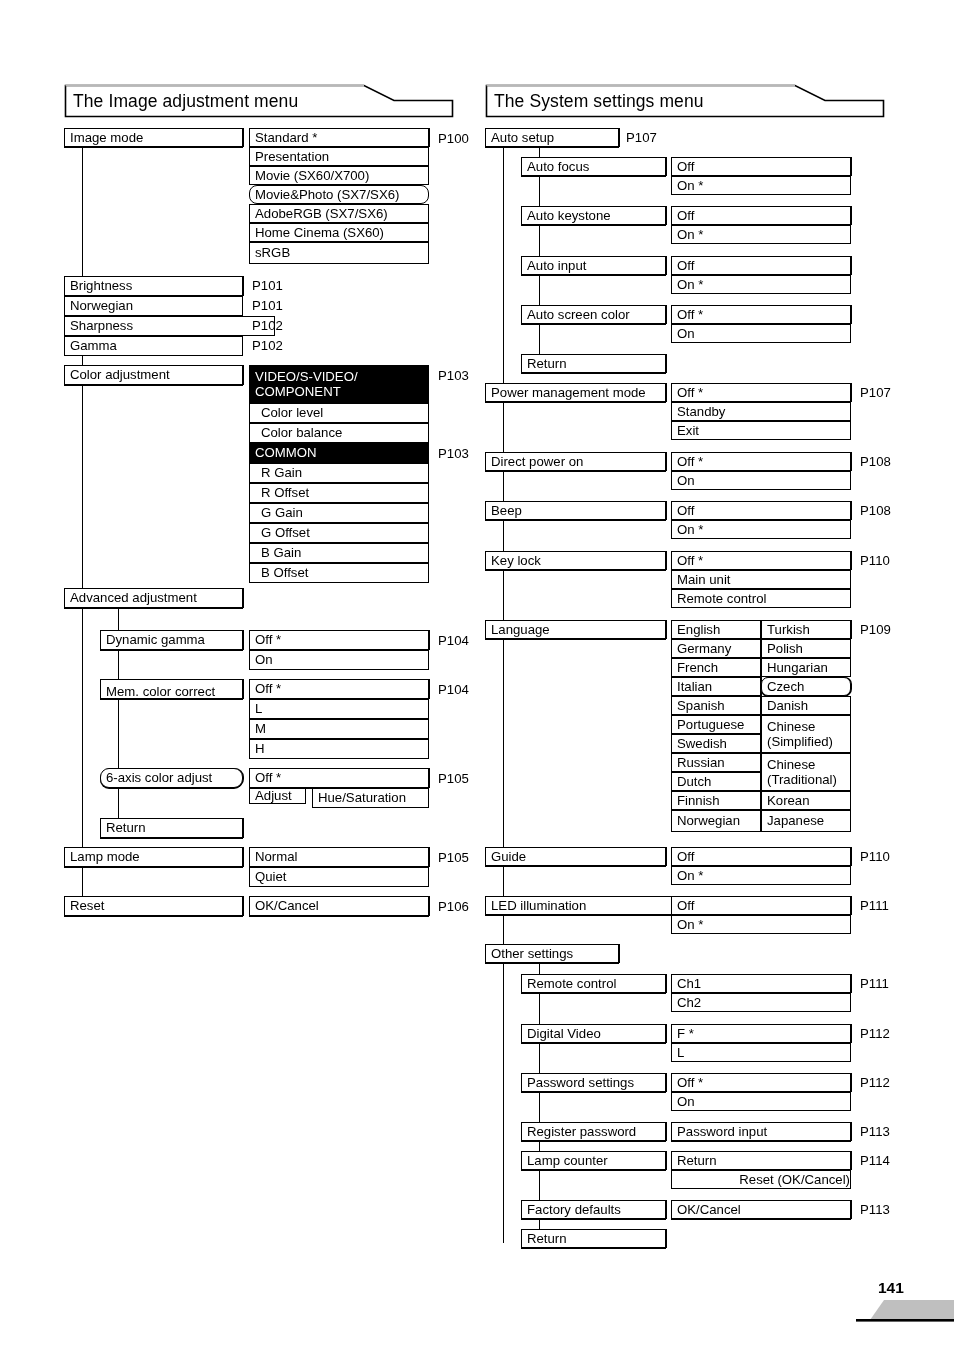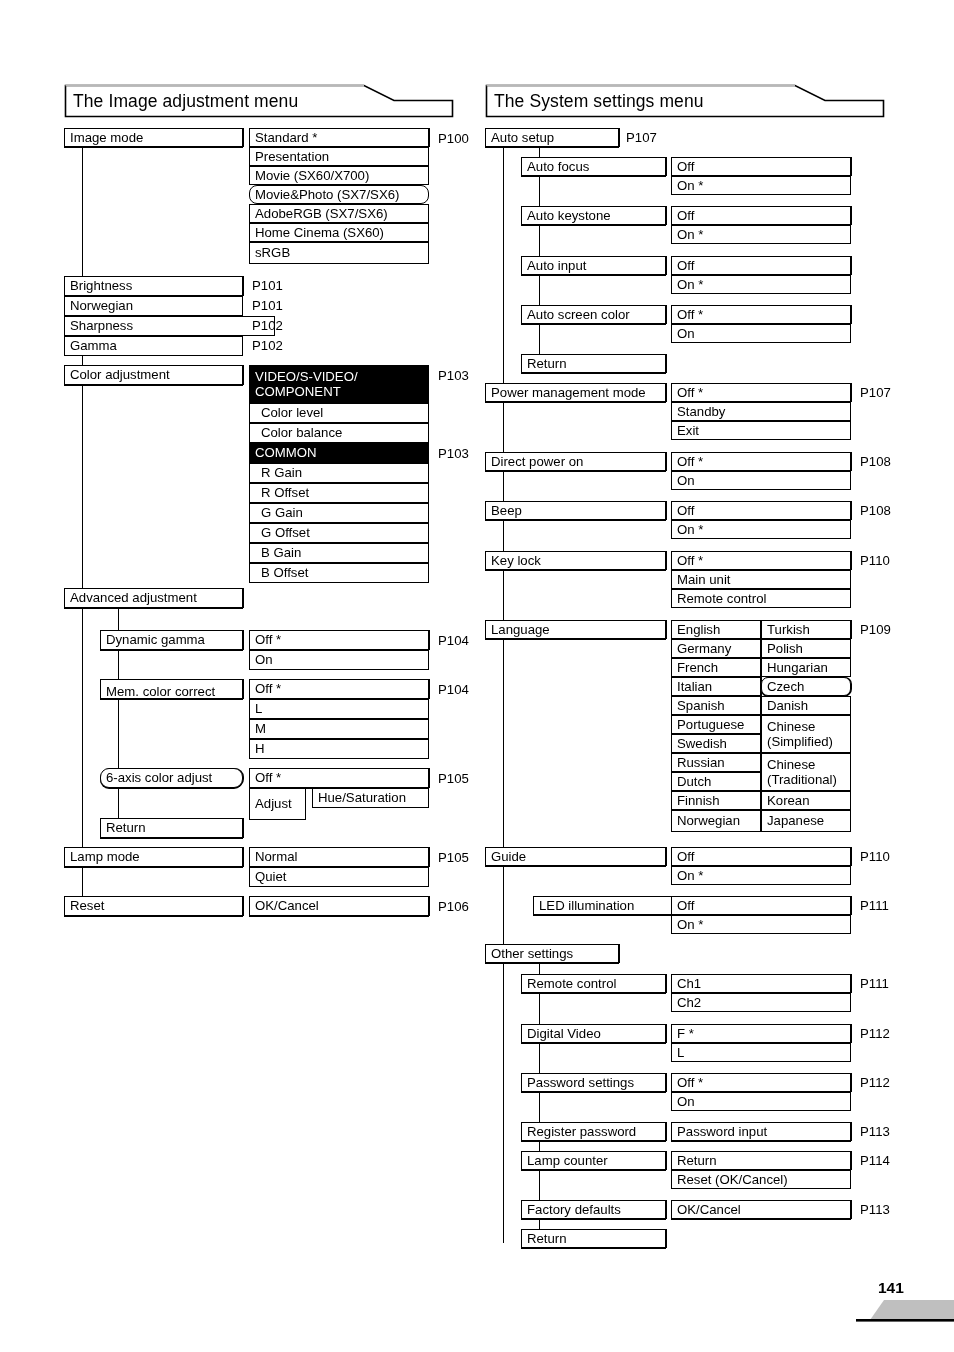--- a/index.html
+++ b/index.html
@@ -180,21 +180,21 @@
       <span>H</span>
     </div>
   <div class="pref" style="left:438px;top:683px;">P104</div>
 
   <div class="bx thick" style="left:100px;top:768px;width:143px;height:20px;border-radius:9px;">
       <span>6-axis color adjust</span>
     </div>
   <div class="bx thick" style="left:249px;top:768px;width:180px;height:20px;">
       <span>Off *</span>
     </div>
-  <div class="bx" style="left:249px;top:788px;width:57px;height:32px;">
+  <div class="bx" style="left:249px;top:788px;width:57px;height:16px;">
       <span>Adjust</span>
     </div>
   <div class="bx" style="left:312px;top:788px;width:117px;height:20px;">
       <span>Hue/Saturation</span>
     </div>
   <div class="pref" style="left:438px;top:772px;">P105</div>
 
   <div class="bx thick" style="left:100px;top:818px;width:143px;height:20px;">
       <span>Return</span>
     </div>
@@ -396,21 +396,21 @@
       <span>Guide</span>
     </div>
   <div class="bx thick" style="left:671px;top:847px;width:180px;height:19px;">
       <span>Off</span>
     </div>
   <div class="bx" style="left:671px;top:866px;width:180px;height:19px;">
       <span>On *</span>
     </div>
   <div class="pref" style="left:860px;top:850px;">P110</div>
 
-  <div class="bx thick" style="left:485px;top:896px;width:195px;height:19px;margin-left:48px;">
+  <div class="bx thick" style="left:485px;top:896px;width:195px;height:19px;">
       <span>LED illumination</span>
     </div>
   <div class="bx thick" style="left:671px;top:896px;width:180px;height:19px;">
       <span>Off</span>
     </div>
   <div class="bx" style="left:671px;top:915px;width:180px;height:19px;">
       <span>On *</span>
     </div>
   <div class="pref" style="left:860px;top:899px;">P111</div>
 
@@ -458,21 +458,21 @@
       <span>Password input</span>
     </div>
   <div class="pref" style="left:860px;top:1125px;">P113</div>
 
   <div class="bx thick" style="left:521px;top:1151px;width:145px;height:19px;">
       <span>Lamp counter</span>
     </div>
   <div class="bx thick" style="left:671px;top:1151px;width:180px;height:19px;">
       <span>Return</span>
     </div>
-  <div class="bx" style="left:671px;top:1170px;width:180px;height:19px;">
+  <div class="bx" style="left:671px;top:1170px;width:180px;height:19px;justify-content:flex-end;">
       <span>Reset (OK/Cancel)</span>
     </div>
   <div class="pref" style="left:860px;top:1154px;">P114</div>
 
   <div class="bx thick" style="left:521px;top:1200px;width:145px;height:19px;">
       <span>Factory defaults</span>
     </div>
   <div class="bx thick" style="left:671px;top:1200px;width:180px;height:19px;">
       <span>OK/Cancel</span>
     </div>

